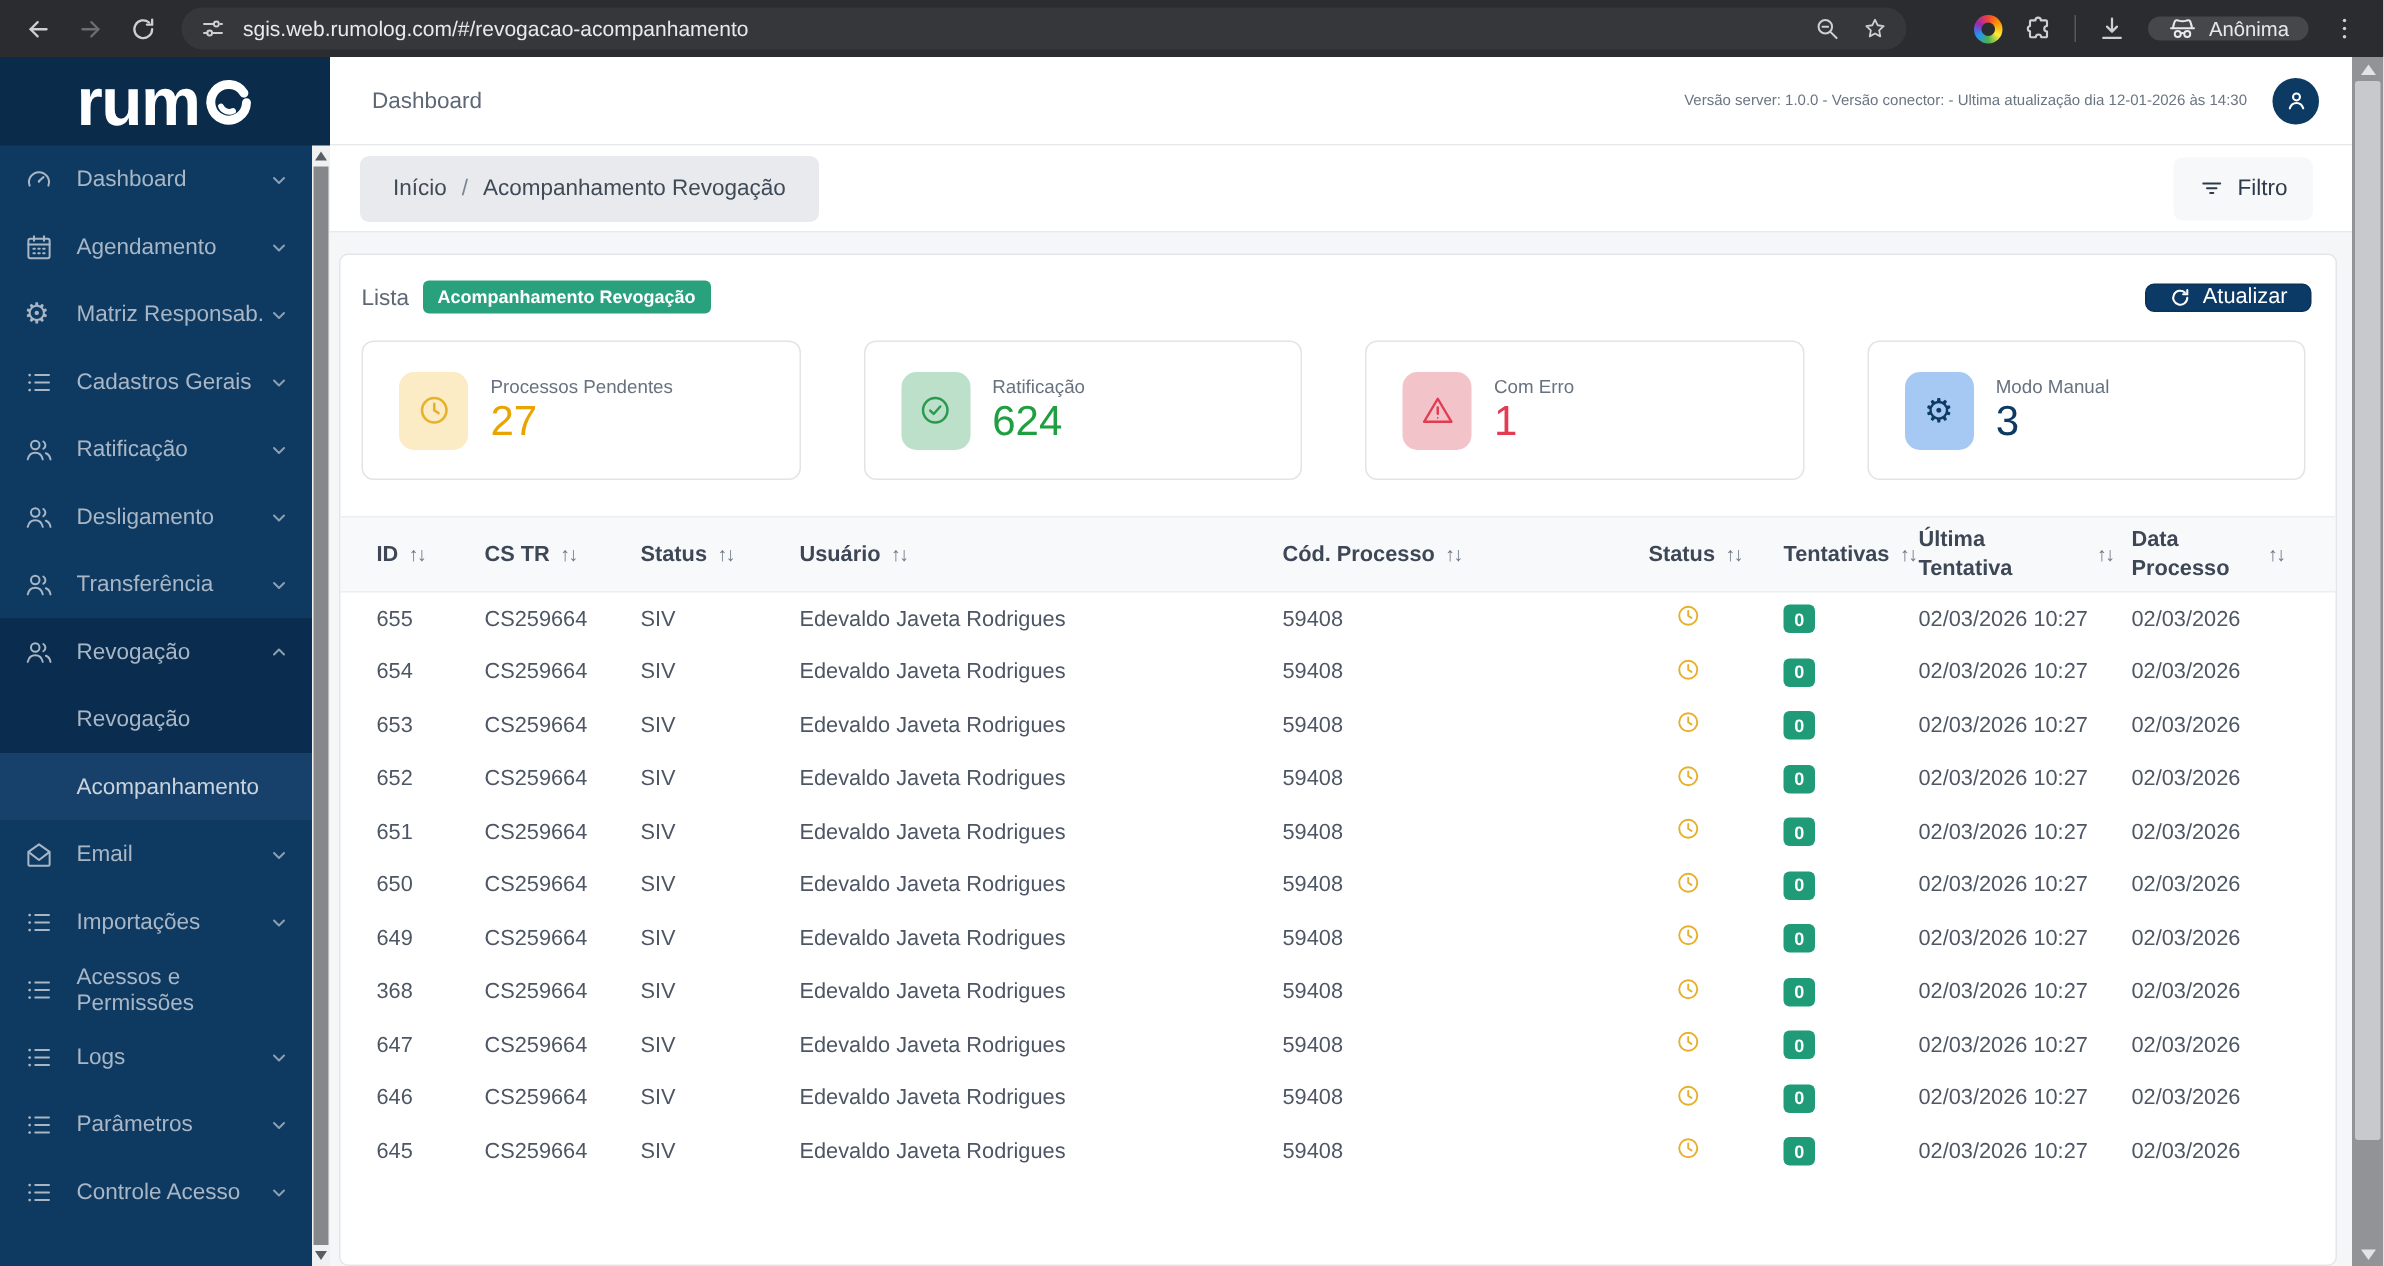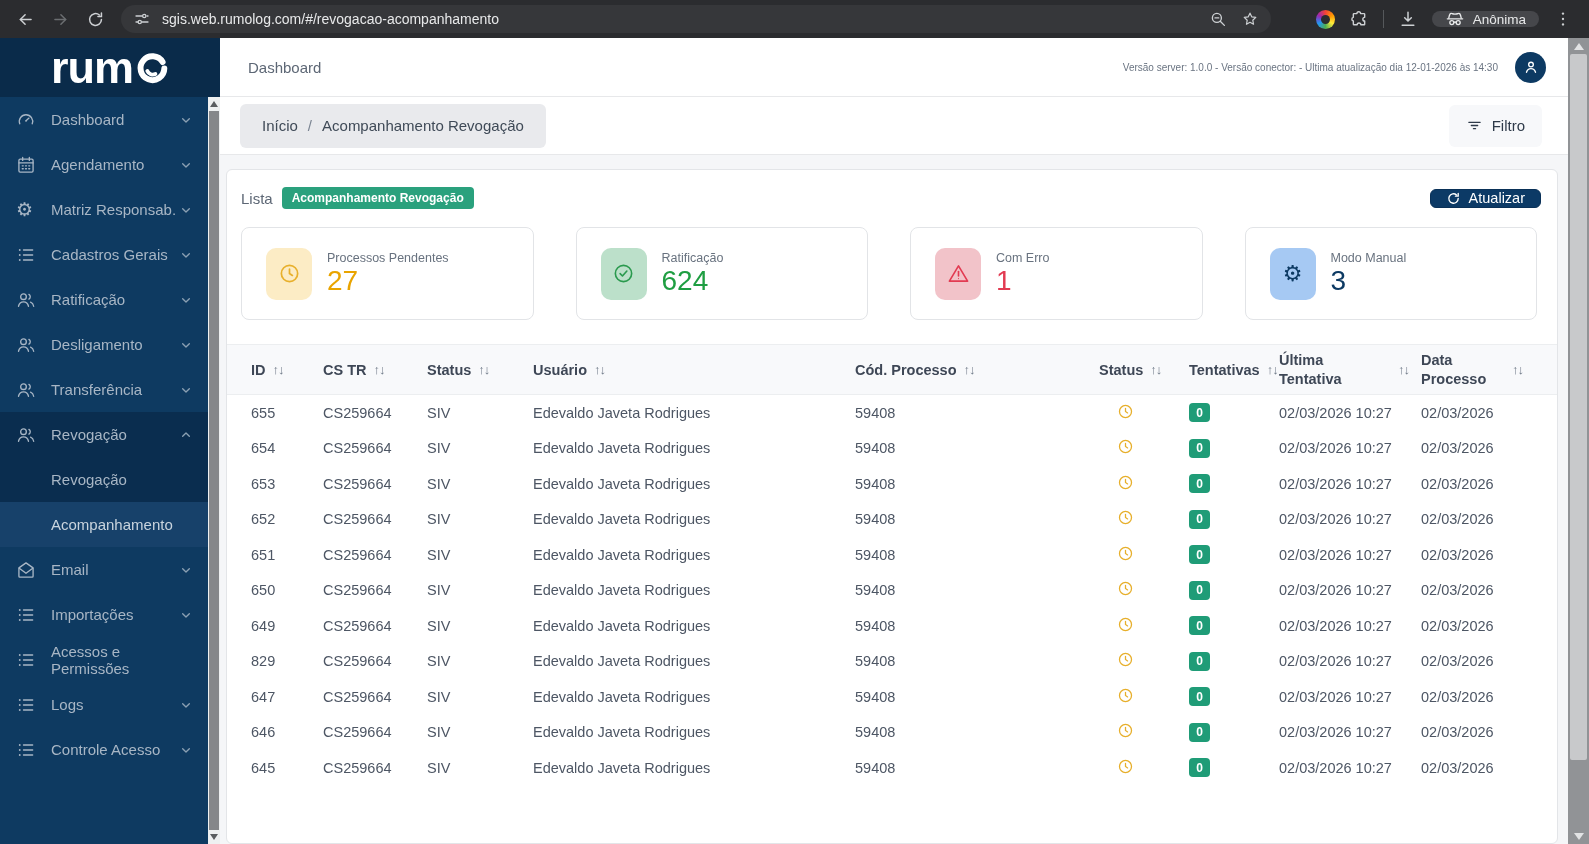--- a/index.html
+++ b/index.html
@@ -330,20 +330,32 @@
             <polyline points="7 10 12 15 17 10"></polyline>
           </svg></span>
       </div>
       <div class="side-item">
         <span class="s-icon"><svg viewBox="0 0 24 24" fill="none" stroke="currentColor" stroke-width="1.6" stroke-linecap="round">
             <circle cx="4.5" cy="6" r="1.1" fill="currentColor" stroke="none"></circle>
             <circle cx="4.5" cy="12" r="1.1" fill="currentColor" stroke="none"></circle>
             <circle cx="4.5" cy="18" r="1.1" fill="currentColor" stroke="none"></circle>
             <path d="M9 6h11M9 12h11M9 18h11"></path>
           </svg></span>
+        <span>Parâmetros</span>
+        <span class="chev"><svg viewBox="0 0 24 24" fill="none" stroke="currentColor" stroke-width="2" stroke-linecap="round" stroke-linejoin="round">
+            <polyline points="7 10 12 15 17 10"></polyline>
+          </svg></span>
+      </div>
+      <div class="side-item">
+        <span class="s-icon"><svg viewBox="0 0 24 24" fill="none" stroke="currentColor" stroke-width="1.6" stroke-linecap="round">
+            <circle cx="4.5" cy="6" r="1.1" fill="currentColor" stroke="none"></circle>
+            <circle cx="4.5" cy="12" r="1.1" fill="currentColor" stroke="none"></circle>
+            <circle cx="4.5" cy="18" r="1.1" fill="currentColor" stroke="none"></circle>
+            <path d="M9 6h11M9 12h11M9 18h11"></path>
+          </svg></span>
         <span>Controle Acesso</span>
         <span class="chev"><svg viewBox="0 0 24 24" fill="none" stroke="currentColor" stroke-width="2" stroke-linecap="round" stroke-linejoin="round">
             <polyline points="7 10 12 15 17 10"></polyline>
           </svg></span>
       </div>
     </nav>
   <div class="side-scrollbar">
     <span class="sb-arrow up">
         <span class="tri-u"></span>
       </span>
@@ -595,21 +607,21 @@
                   <svg viewBox="0 0 24 24" fill="none" stroke="currentColor" stroke-width="1.8" stroke-linecap="round">
                     <circle cx="12" cy="12" r="8.5"></circle>
                     <path d="M12 7.5V12l3 2"></path>
                   </svg>
                 </span></span>
               <span class="cell"><span class="badge-count">0</span></span>
               <span class="cell">02/03/2026 10:27</span>
               <span class="cell">02/03/2026</span>
             </div>
             <div class="tr grid-cols">
-              <span class="cell">829</span>
+              <span class="cell">368</span>
               <span class="cell">CS259664</span>
               <span class="cell">SIV</span>
               <span class="cell">Edevaldo Javeta Rodrigues</span>
               <span class="cell">59408</span>
               <span class="cell"><span class="status-clock">
                   <svg viewBox="0 0 24 24" fill="none" stroke="currentColor" stroke-width="1.8" stroke-linecap="round">
                     <circle cx="12" cy="12" r="8.5"></circle>
                     <path d="M12 7.5V12l3 2"></path>
                   </svg>
                 </span></span>

